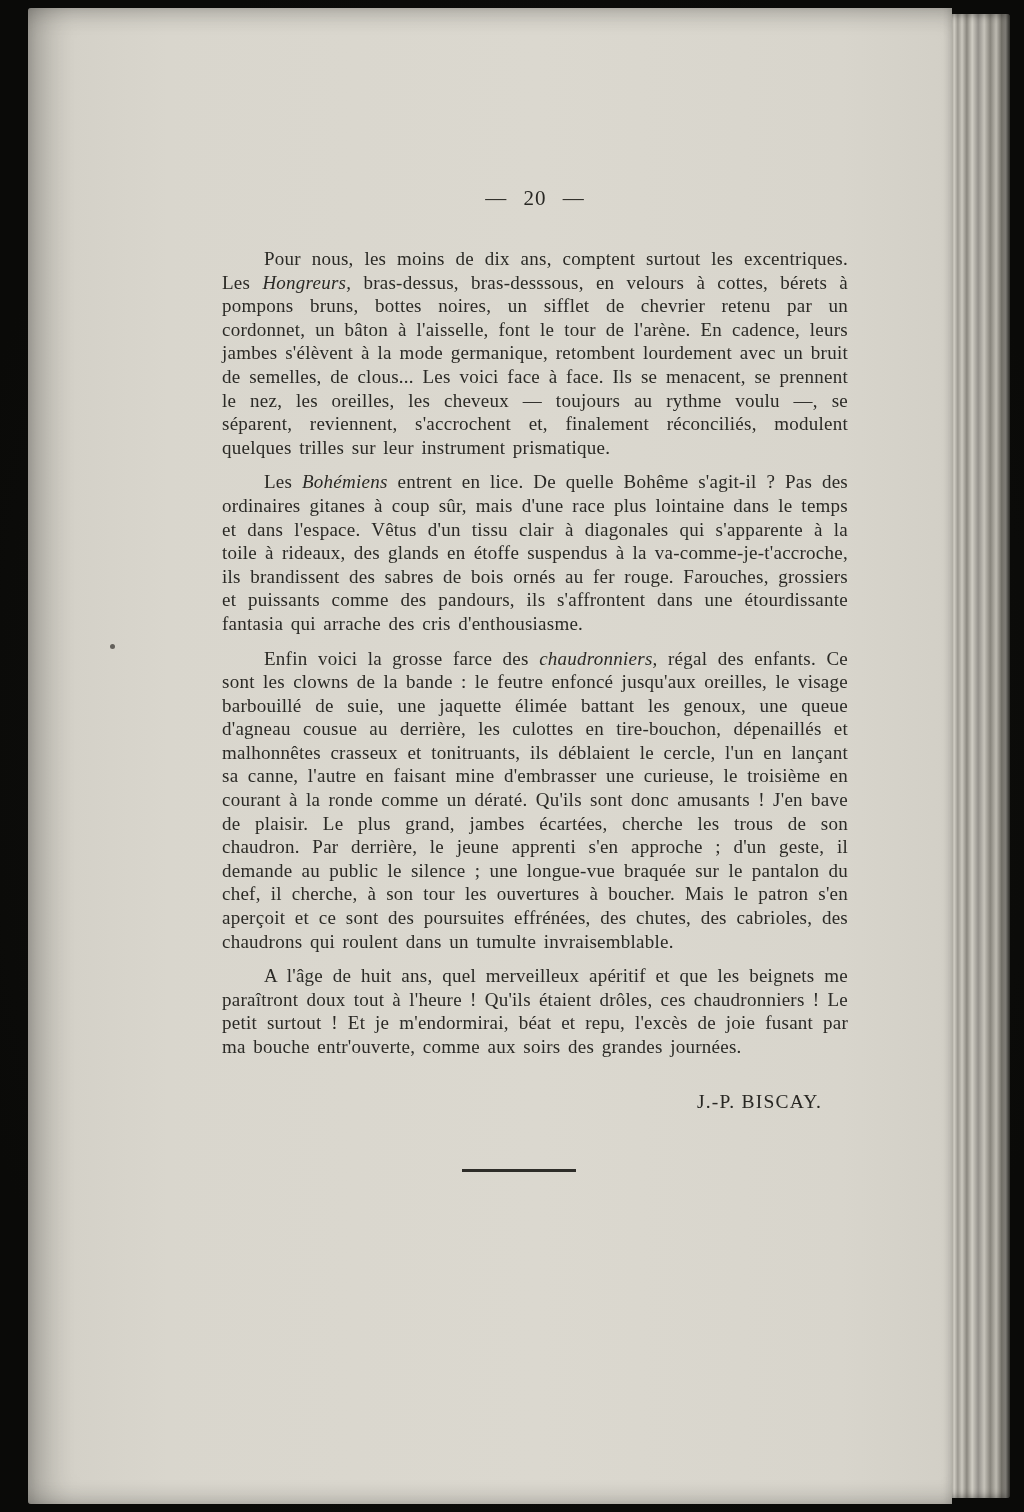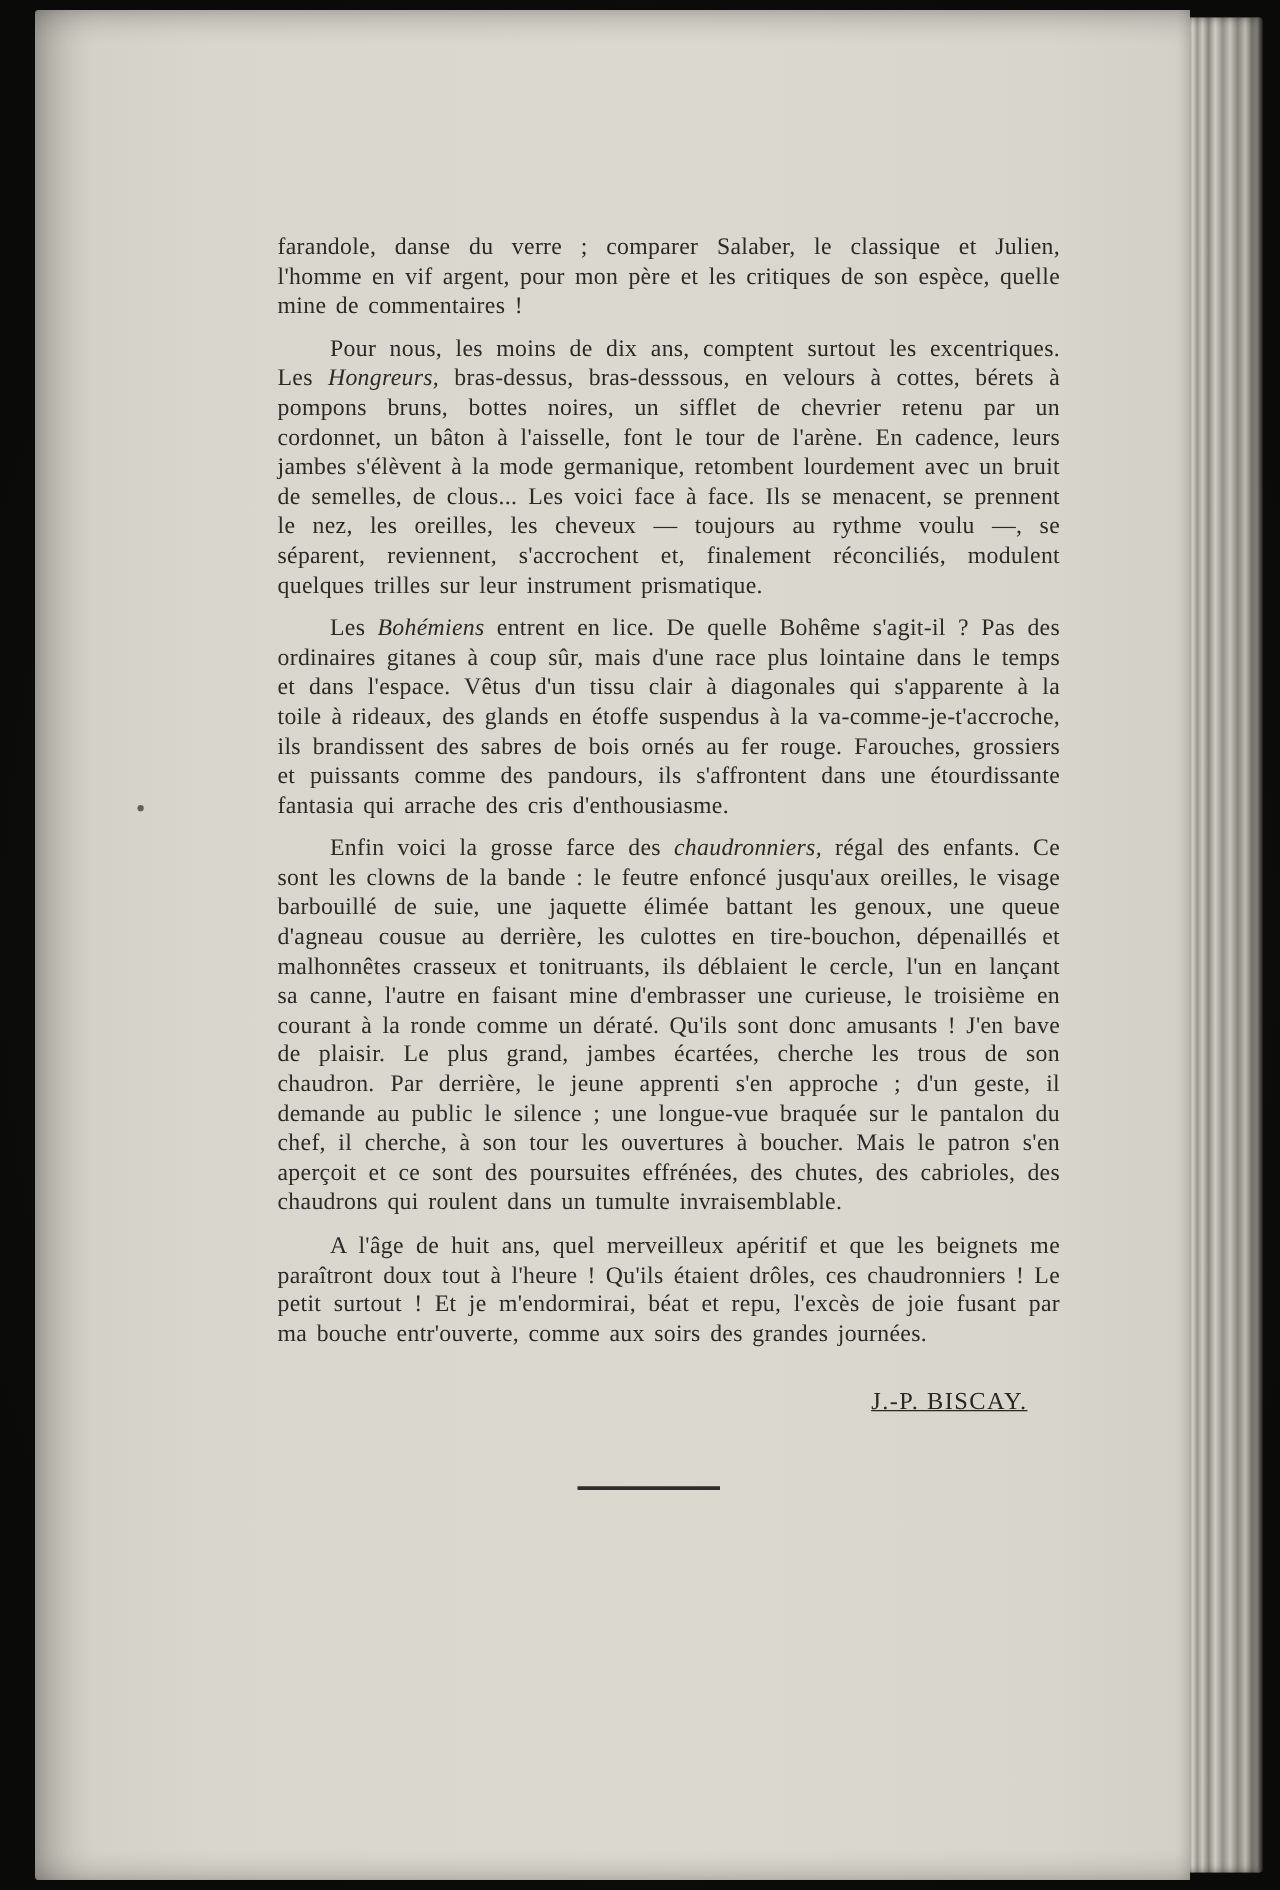--- a/index.html
+++ b/index.html
@@ -93,21 +93,20 @@
     font-style: italic;
     font-family: Liberation Serif, serif;
   }
   .signature {
     margin-top: 32px;
     padding-right: 26px;
     text-align: right;
     font-size: 19.5px;
     letter-spacing: 1.2px;
     color: #282723;
-    text-decoration: underline;
   }
   .end-rule {
     width: 114px;
     height: 3px;
     background: #2e2d29;
     margin: 56px auto 0 auto;
     transform: translateX(-16px);
   }
   
   .fleck {
@@ -125,23 +124,23 @@
 <body>
 
 <div class="scene">
 
   <div class="page-edges"></div>
 
   <div class="page">
     <div class="fleck"></div>
 
     <div class="text-col">
+      <div class="page-number">— 20 —</div>
 
       <div>
-          <p class="para"><span>farandole, danse du verre ; comparer Salaber, le classique et Julien, l'homme en vif argent, pour mon père et les critiques de son espèce, quelle mine de commentaires !</span></p>
           <p class="para indent"><span>Pour nous, les moins de dix ans, comptent surtout les excentriques. Les </span><em>Hongreurs,</em><span> bras-dessus, bras-desssous, en velours à cottes, bérets à pompons bruns, bottes noires, un sifflet de chevrier retenu par un cordonnet, un bâton à l'aisselle, font le tour de l'arène. En cadence, leurs jambes s'élèvent à la mode germanique, retombent lourdement avec un bruit de semelles, de clous... Les voici face à face. Ils se menacent, se prennent le nez, les oreilles, les cheveux — toujours au rythme voulu —, se séparent, reviennent, s'accrochent et, finalement réconciliés, modulent quelques trilles sur leur instrument prismatique.</span></p>
           <p class="para indent"><span>Les </span><em>Bohémiens</em><span> entrent en lice. De quelle Bohême s'agit-il ? Pas des ordinaires gitanes à coup sûr, mais d'une race plus lointaine dans le temps et dans l'espace. Vêtus d'un tissu clair à diagonales qui s'apparente à la toile à rideaux, des glands en étoffe suspendus à la va-comme-je-t'accroche, ils brandissent des sabres de bois ornés au fer rouge. Farouches, grossiers et puissants comme des pandours, ils s'affrontent dans une étourdissante fantasia qui arrache des cris d'enthousiasme.</span></p>
           <p class="para indent"><span>Enfin voici la grosse farce des </span><em>chaudronniers,</em><span> régal des enfants. Ce sont les clowns de la bande : le feutre enfoncé jusqu'aux oreilles, le visage barbouillé de suie, une jaquette élimée battant les genoux, une queue d'agneau cousue au derrière, les culottes en tire-bouchon, dépenaillés et malhonnêtes crasseux et tonitruants, ils déblaient le cercle, l'un en lançant sa canne, l'autre en faisant mine d'embrasser une curieuse, le troisième en courant à la ronde comme un dératé. Qu'ils sont donc amusants ! J'en bave de plaisir. Le plus grand, jambes écartées, cherche les trous de son chaudron. Par derrière, le jeune apprenti s'en approche ; d'un geste, il demande au public le silence ; une longue-vue braquée sur le pantalon du chef, il cherche, à son tour les ouvertures à boucher. Mais le patron s'en aperçoit et ce sont des poursuites effrénées, des chutes, des cabrioles, des chaudrons qui roulent dans un tumulte invraisemblable.</span></p>
           <p class="para indent"><span>A l'âge de huit ans, quel merveilleux apéritif et que les beignets me paraîtront doux tout à l'heure ! Qu'ils étaient drôles, ces chaudronniers ! Le petit surtout ! Et je m'endormirai, béat et repu, l'excès de joie fusant par ma bouche entr'ouverte, comme aux soirs des grandes journées.</span></p>
         </div>
 
       <div class="signature">J.-P. BISCAY.</div>
 
       <div class="end-rule"></div>
     </div>

